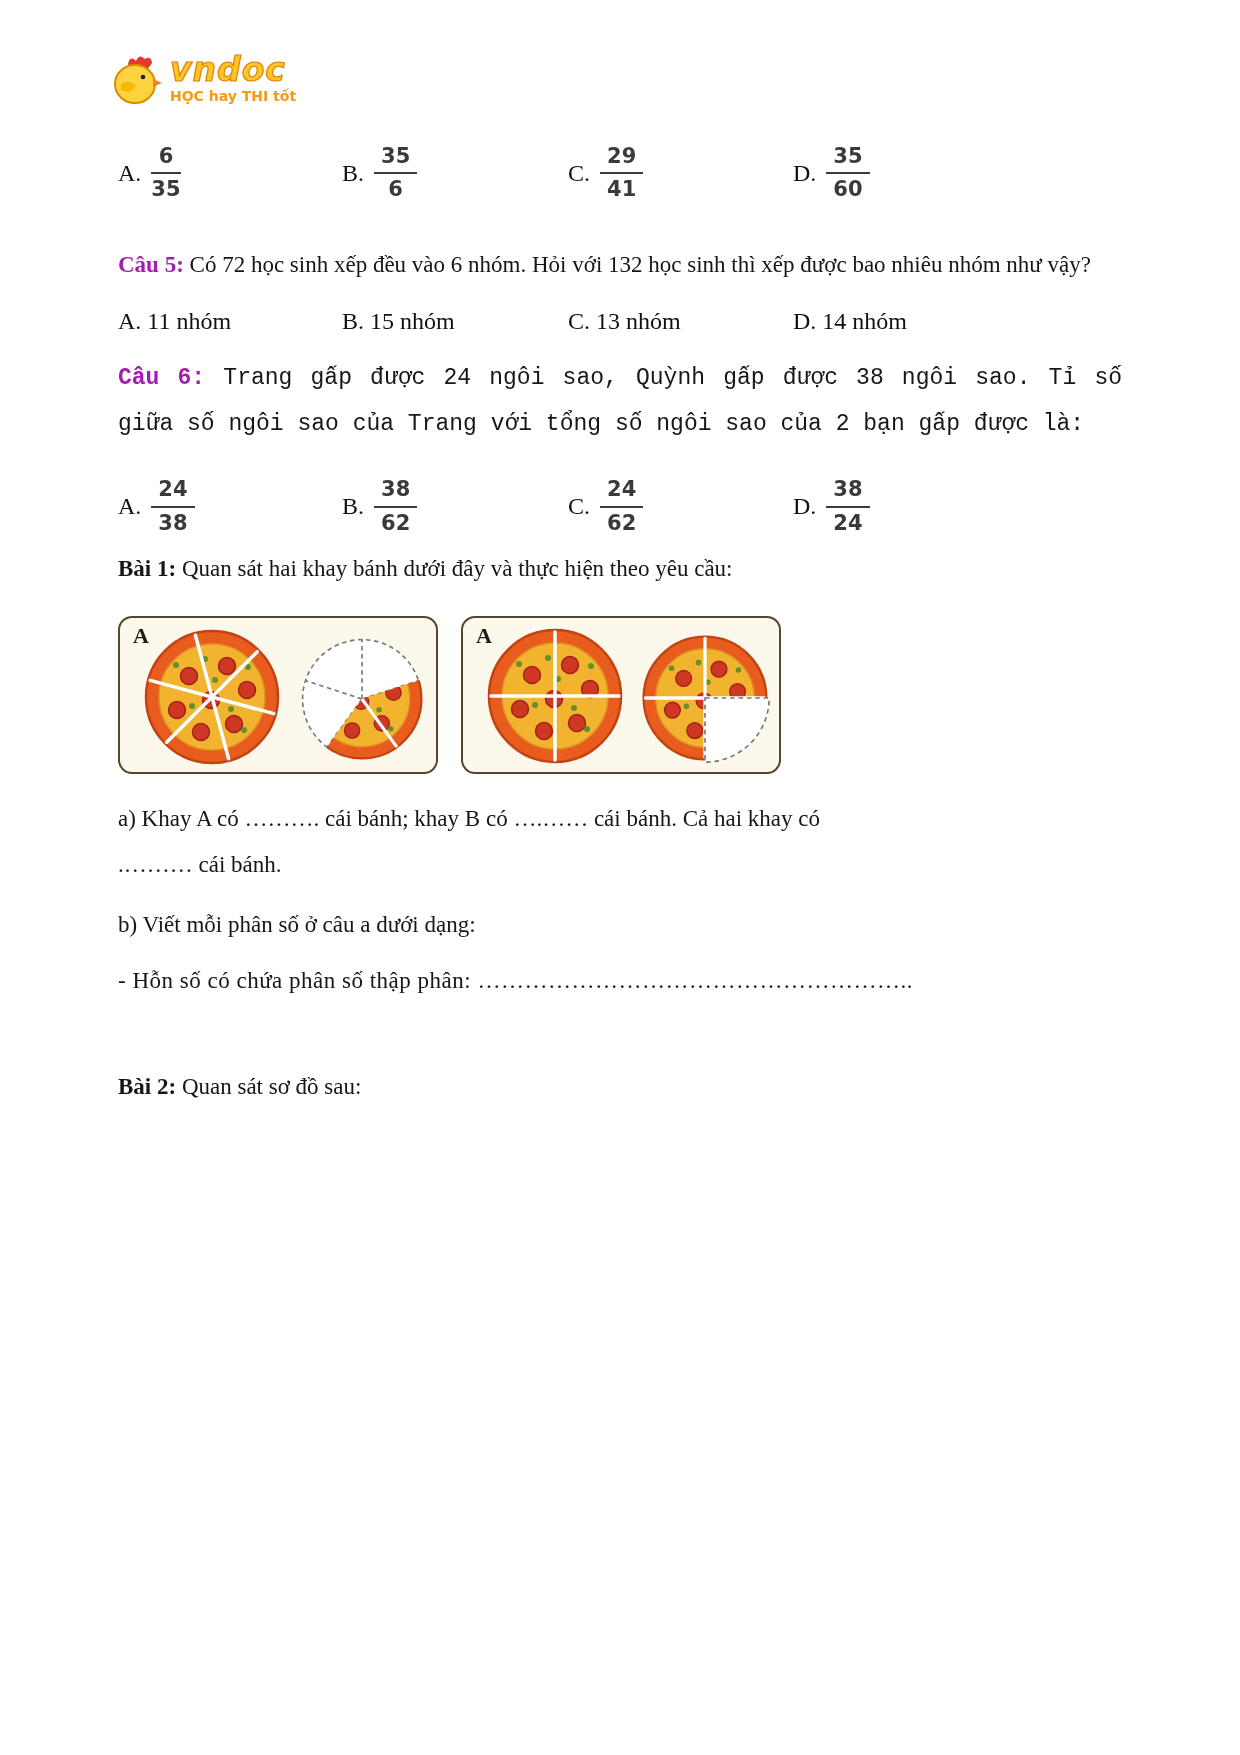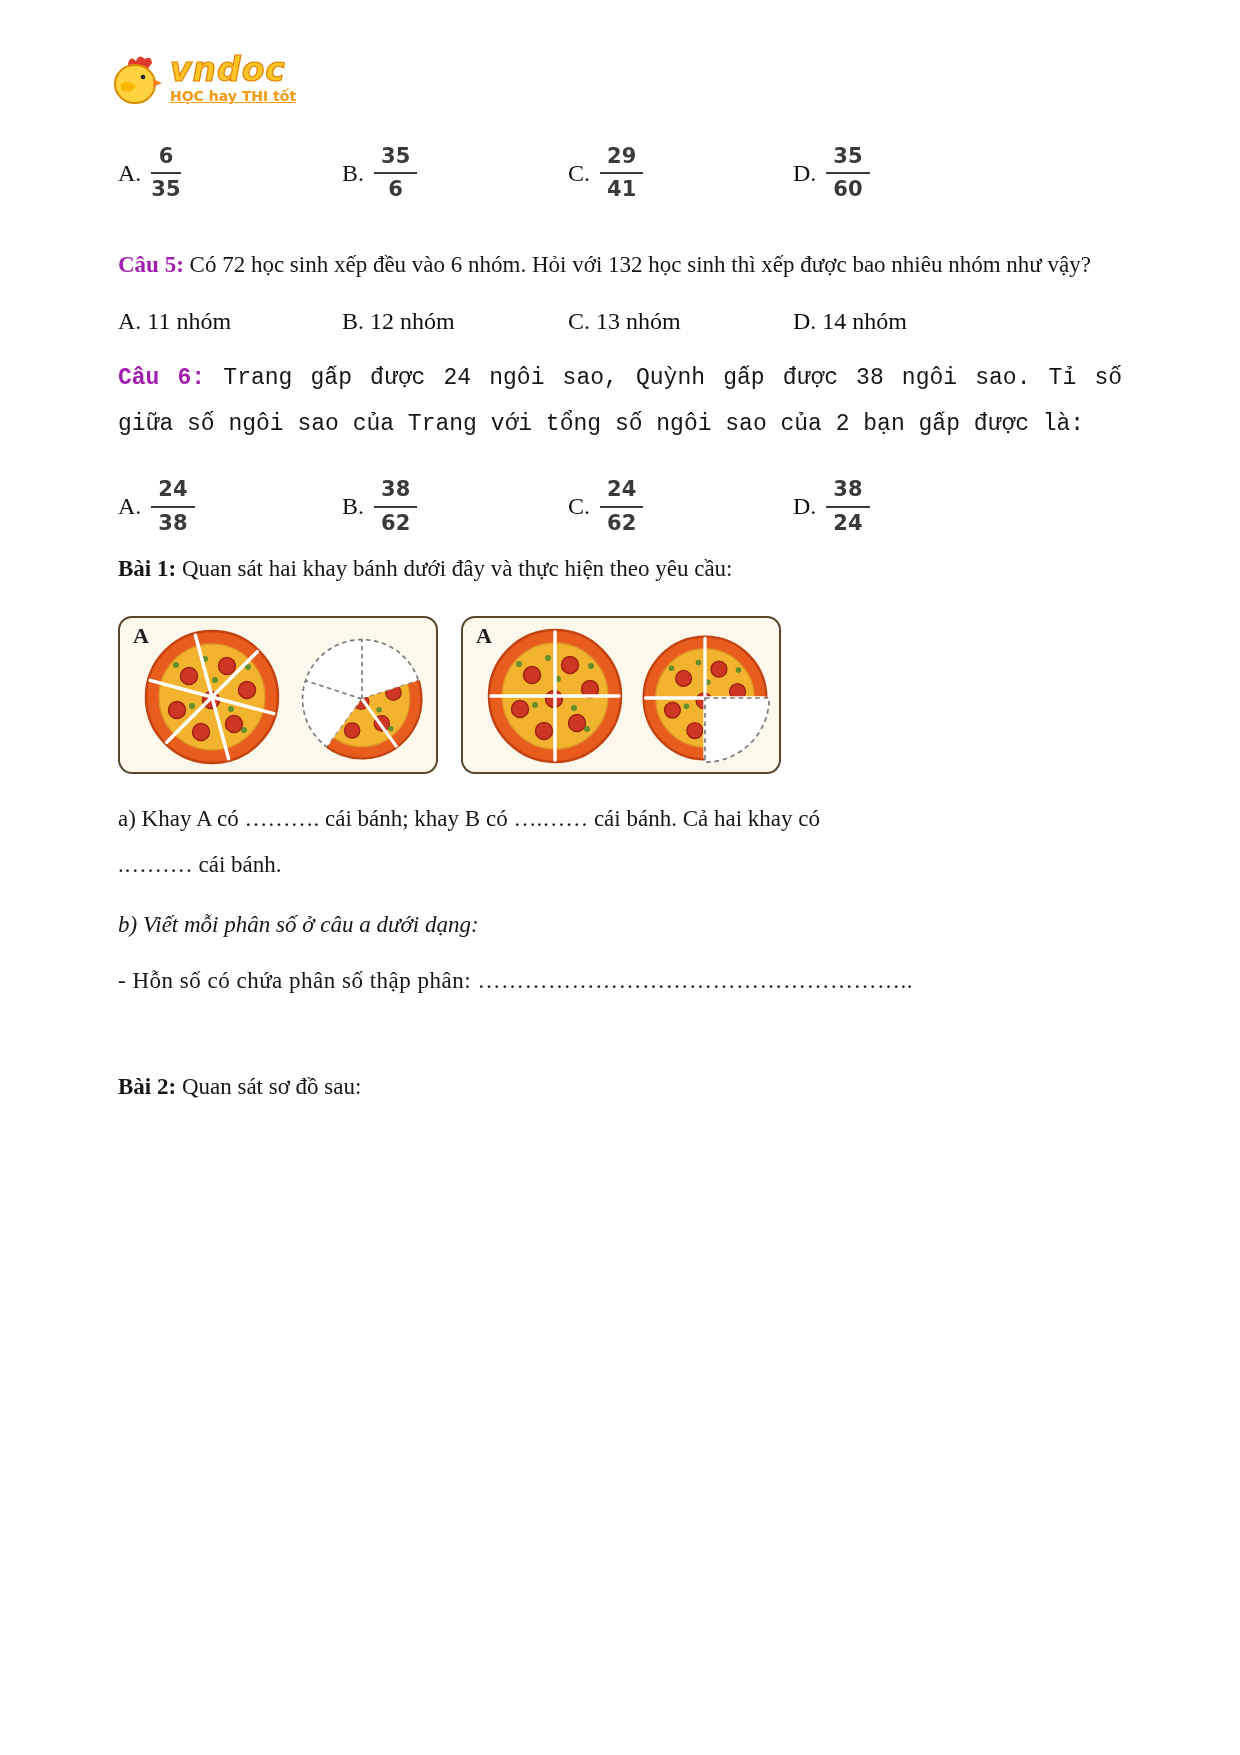--- a/index.html
+++ b/index.html
@@ -14,21 +14,21 @@
   }
   .content { padding:0 118px; }
 
   
   .logo-row { padding-top:50px; display:flex; align-items:center; gap:8px; margin-left:-8px; }
   .logo-text { display:flex; flex-direction:column; line-height:1; }
   .brand {
     font-family:"DejaVu Sans", sans-serif; font-weight:bold; font-style:italic;
     font-size:33px; color:#ffc527; -webkit-text-stroke:1.2px #e07f00; letter-spacing:1px;
   }
-  .tagline { font-family:"DejaVu Sans", sans-serif; font-weight:bold; font-size:14px; color:#f59a11; margin-top:3px;text-decoration:underline; }
+  .tagline { font-family:"DejaVu Sans", sans-serif; font-weight:bold; font-size:14px; color:#f59a11; margin-top:3px; }
 
   
   .opt-row { display:grid; grid-template-columns:224px 226px 225px 1fr; align-items:center; }
   .opt { display:flex; align-items:center; gap:10px; }
   .opt-letter { font-size:24px; color:#111; }
   .text-opt { font-size:24px; color:#111; }
 
   .frac {
     display:inline-block; text-align:center;
     font-family:"DejaVu Sans", sans-serif; font-weight:bold;
@@ -54,21 +54,21 @@
     background:#fdf8ec; border:2px solid #57452e; border-radius:14px;
   }
   .tray-label {
     position:absolute; top:5px; left:13px;
     font-weight:bold; font-size:22px; color:#1c1c1c;
   }
   .tray svg { display:block; }
 
   .a-line { line-height:2.0; }
   .a-line.first { margin-top:22px; }
-  .b-line { margin-top:14px; line-height:2.0;font-style:italic; }
+  .b-line { margin-top:14px; line-height:2.0; }
   .dots-line { margin-top:10px; line-height:2.0; letter-spacing:0.5px; }
   .bai2-head { margin-top:60px; line-height:2.0; }
 
   
   .footer {
     position:absolute; top:1508px; left:0; width:100%;
     text-align:center;
     font-family:"Liberation Sans", sans-serif; font-size:19px; color:#3b3b3b;
   }
   .footer a { color:#1a56c4; text-decoration:underline; }
@@ -151,21 +151,21 @@
             <span class="num">35</span>
             <span class="den">60</span>
           </span>
       </span>
     </div>
 
     <p class="q-para"><b>Câu 5:</b><span> Có 72 học sinh xếp đều vào 6 nhóm. Hỏi với 132 học sinh thì xếp được bao nhiêu nhóm như vậy?</span></p>
 
     <div class="opt-row text-row">
       <span class="text-opt">A. 11 nhóm</span>
-      <span class="text-opt">B. 12 nhóm</span>
+      <span class="text-opt">B. 15 nhóm</span>
       <span class="text-opt">C. 13 nhóm</span>
       <span class="text-opt">D. 14 nhóm</span>
     </div>
 
     <p class="q-para cau6-para"><b>Câu 6:</b><span> Trang gấp được 24 ngôi sao, Quỳnh gấp được 38 ngôi sao. Tỉ số giữa số ngôi sao của Trang với tổng số ngôi sao của 2 bạn gấp được là:</span></p>
 
     <div class="opt-row frac-row-2">
       <span class="opt">
         <span class="opt-letter">A.</span>
         <span class="frac">

